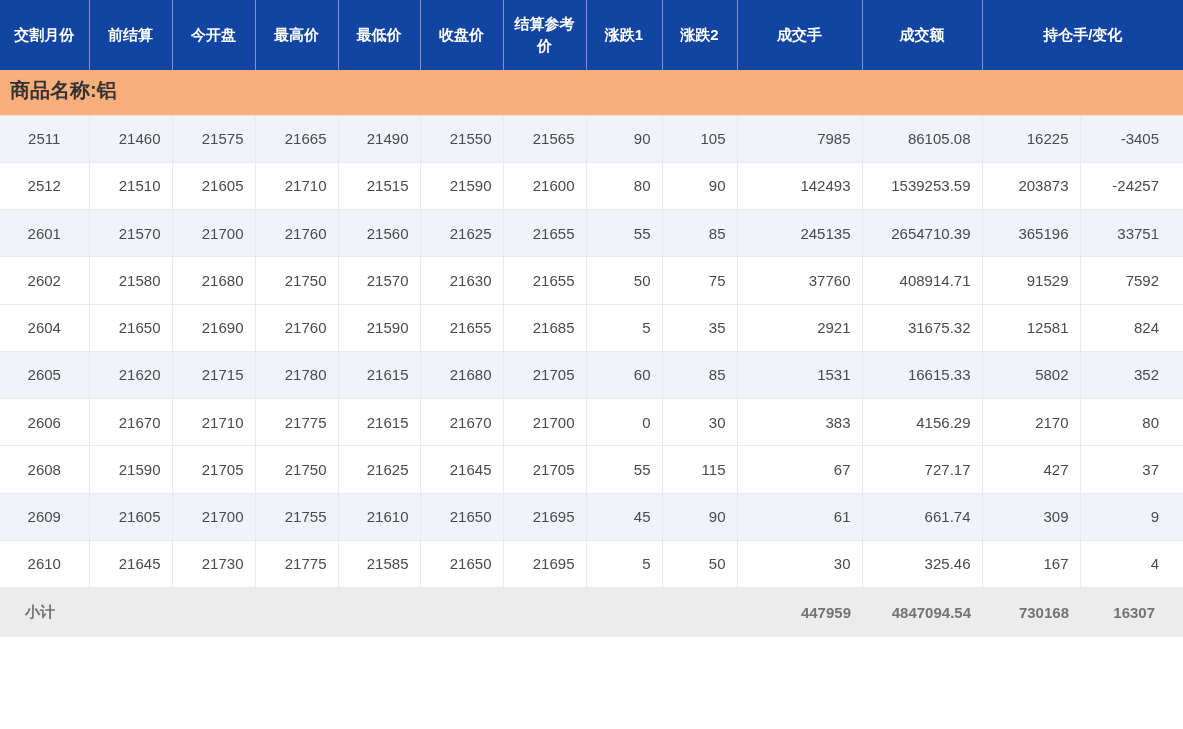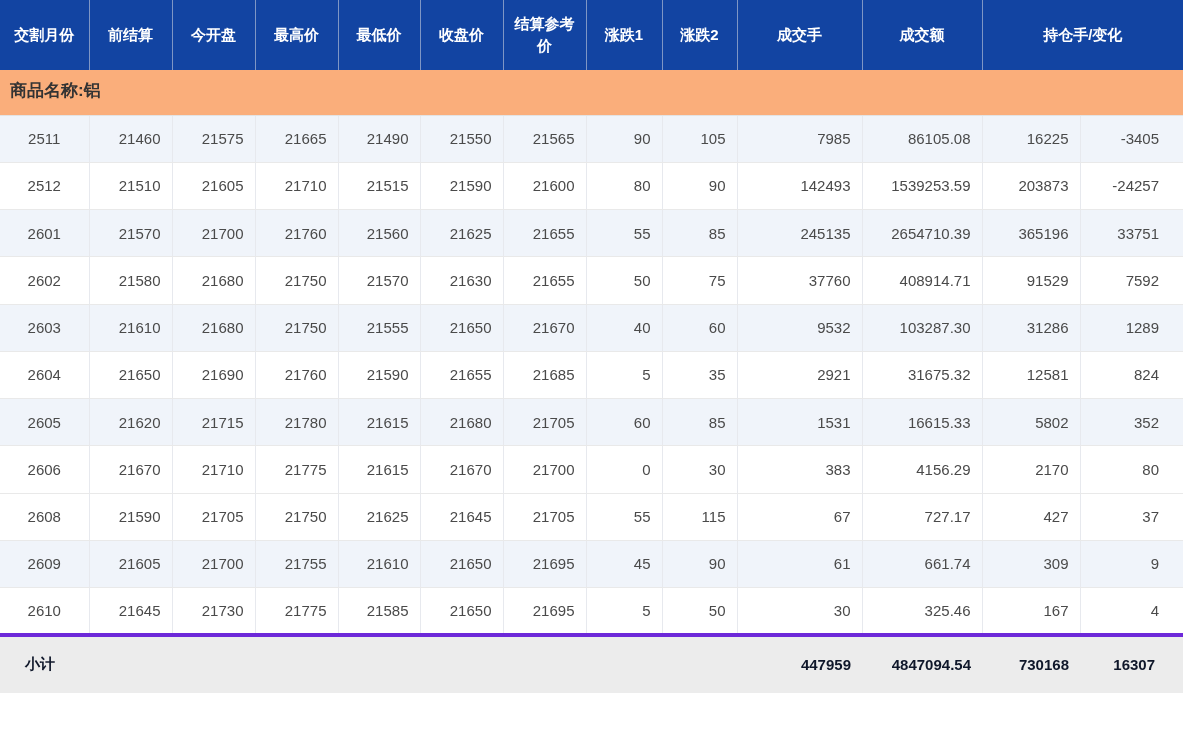--- a/index.html
+++ b/index.html
@@ -30,21 +30,21 @@
     box-sizing: border-box;
     word-break: break-all;
     line-height: 1.5;
   }
   thead th:last-child { border-right: none; }
   
   tr.commodity td {
     height: 45px;
     background: #FAAE7B;
     color: #333333;
-    font-size: 17px;
+    font-size: 20px;
     font-weight: bold;
     text-align: left;
     padding: 0 0 4px 10px;
     border-bottom: 1px solid #e3e3e3;
     box-sizing: border-box;
   }
   
   tbody tr.data-row td {
     height: 47.25px;
     font-size: 15px;
@@ -62,28 +62,28 @@
     padding: 12px;
   }
   tbody tr.data-row td:last-child {
     border-right: none;
     padding-right: 24px;
   }
   tbody tr.odd  td { background: #F0F4FA; }
   tbody tr.even td { background: #FFFFFF; }
   
   tfoot td {
-    height: 58px;
+    height: 49px;
     background: #ECECEC;
-    color: #0f172a;
+    color: #737373;
     font-size: 15px;
     font-weight: bold;
     text-align: right;
     padding: 0 11px 0 0;
-    border-top: 4px solid #6d28d9;
+    border-top: 1px solid #6d28d9;
     box-sizing: border-box;
   }
   tfoot td.subtotal-label {
     text-align: left;
     padding: 0 0 0 25px;
   }
   tfoot td.change-total { padding-right: 28px; }
 </style>
 </head>
 <body>
@@ -177,35 +177,20 @@
         <td>21570</td>
         <td>21630</td>
         <td>21655</td>
         <td>50</td>
         <td>75</td>
         <td>37760</td>
         <td>408914.71</td>
         <td>91529</td>
         <td>7592</td>
       </tr>
-      <tr class="data-row odd">
-        <td>2603</td>
-        <td>21610</td>
-        <td>21680</td>
-        <td>21750</td>
-        <td>21555</td>
-        <td>21650</td>
-        <td>21670</td>
-        <td>40</td>
-        <td>60</td>
-        <td>9532</td>
-        <td>103287.30</td>
-        <td>31286</td>
-        <td>1289</td>
-      </tr>
       <tr class="data-row even">
         <td>2604</td>
         <td>21650</td>
         <td>21690</td>
         <td>21760</td>
         <td>21590</td>
         <td>21655</td>
         <td>21685</td>
         <td>5</td>
         <td>35</td>

